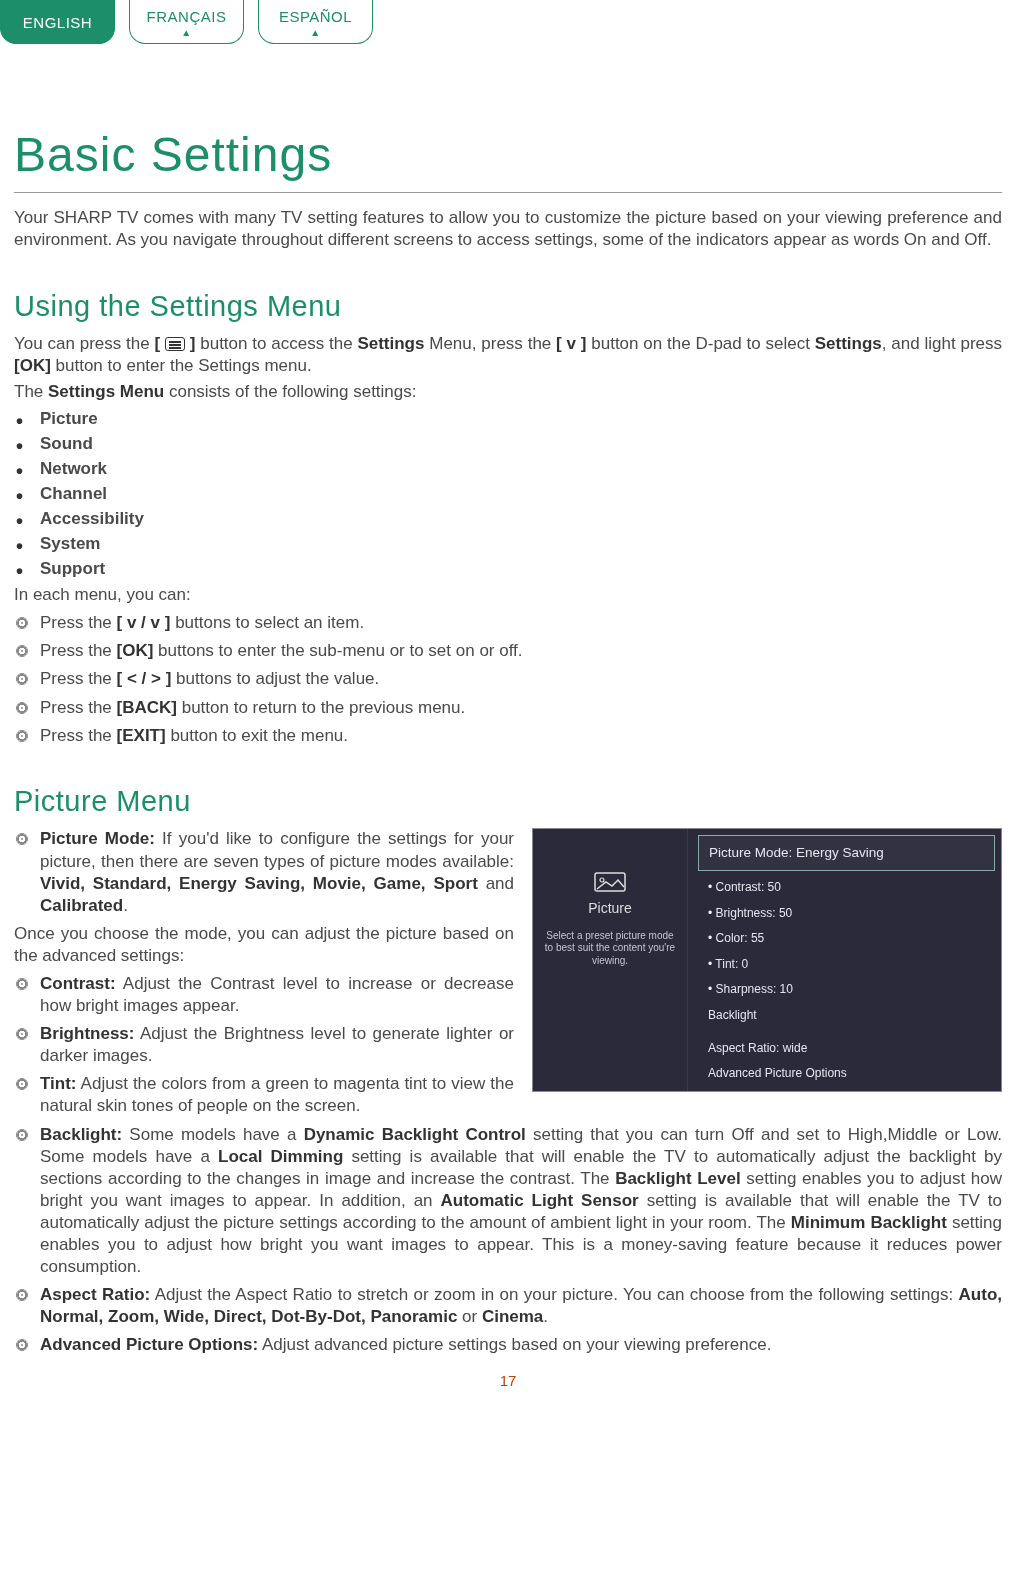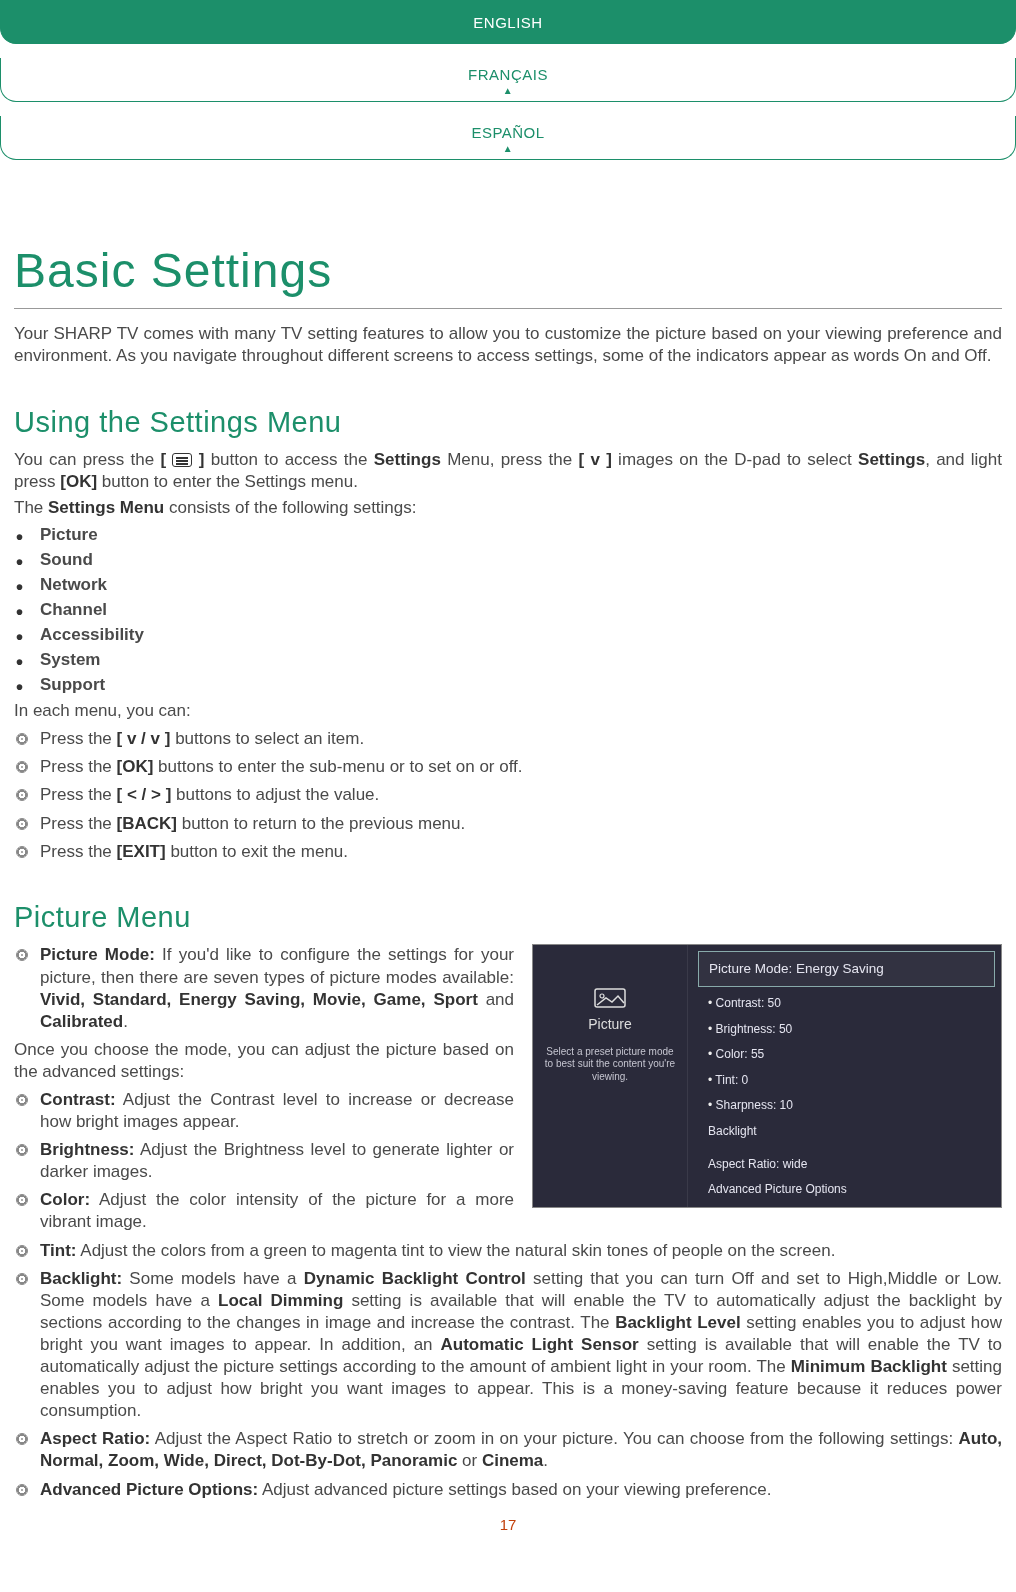--- a/index.html
+++ b/index.html
@@ -10,21 +10,20 @@
     width: 1016px;
     margin: 0 auto;
     padding: 0;
     font-size: 17px;
     line-height: 1.3;
   }
   .tabs {
     display: flex;
     gap: 14px;
     padding: 0 0 0 0;
-    flex-direction: column;
   }
   .tab {
     min-width: 115px;
     height: 44px;
     border: 1.5px solid #1c8f6a;
     border-radius: 0 0 16px 16px;
     border-top: none;
     display: flex;
     flex-direction: column;
     align-items: center;
@@ -219,21 +218,21 @@
 <div class="content">
 
   <h1 class="title">Basic Settings</h1>
   <hr class="rule">
 
   <p class="body">Your SHARP TV comes with many TV setting features to allow you to customize the picture based on your viewing preference and environment. As you navigate throughout different screens to access settings, some of the indicators appear as words On and Off.</p>
 
   <h2 class="section">Using the Settings Menu</h2>
 
   <p class="body">
-    <span>You can press the </span><b>[ </b><span class="remote-icon"></span><b> ]</b><span> button to access the </span><b>Settings</b><span> Menu, press the </span><b>[ v ]</b><span> images on the D-pad to select </span><b>Settings</b><span>, and light press </span><b>[OK]</b><span> button to enter the Settings menu.</span>
+    <span>You can press the </span><b>[ </b><span class="remote-icon"></span><b> ]</b><span> button to access the </span><b>Settings</b><span> Menu, press the </span><b>[ v ]</b><span> button on the D-pad to select </span><b>Settings</b><span>, and light press </span><b>[OK]</b><span> button to enter the Settings menu.</span>
   </p>
 
   <p class="body">
     <span>The </span><b>Settings Menu</b><span> consists of the following settings:</span>
   </p>
 
   <ul class="dot">
     <li>Picture</li>
     <li>Sound</li>
     <li>Network</li>
@@ -286,21 +285,20 @@
       <li>
         <b>Picture Mode:</b><span> If you'd like to configure the settings for your picture, then there are seven types of picture modes available: </span><b>Vivid, Standard, Energy Saving, Movie, Game, Sport</b><span> and </span><b>Calibrated</b><span>.</span>
       </li>
     </ul>
 
     <p class="body">Once you choose the mode, you can adjust the picture based on the advanced settings:</p>
 
     <ul class="ring">
       <li><b>Contrast:</b><span> Adjust the Contrast level to increase or decrease how bright images appear.</span></li>
       <li><b>Brightness:</b><span> Adjust the Brightness level to generate lighter or darker images.</span></li>
-      <li><b>Color:</b><span> Adjust the color intensity of the picture for a more vibrant image.</span></li>
       <li><b>Tint:</b><span> Adjust the colors from a green to magenta tint to view the natural skin tones of people on the screen.</span></li>
       <li>
         <b>Backlight:</b><span> Some models have a </span><b>Dynamic Backlight Control</b><span> setting that you can turn Off and set to High,Middle or Low. Some models have a </span><b>Local Dimming</b><span> setting is available that will enable the TV to automatically adjust the backlight by sections according to the changes in image and increase the contrast. The </span><b>Backlight Level</b><span> setting enables you to adjust how bright you want images to appear. In addition, an </span><b>Automatic Light Sensor</b><span> setting is available that will enable the TV to automatically adjust the picture settings according to the amount of ambient light in your room. The </span><b>Minimum Backlight</b><span> setting enables you to adjust how bright you want images to appear. This is a money-saving feature because it reduces power consumption.</span>
       </li>
       <li>
         <b>Aspect Ratio:</b><span> Adjust the Aspect Ratio to stretch or zoom in on your picture. You can choose from the following settings: </span><b>Auto, Normal, Zoom, Wide, Direct, Dot-By-Dot, Panoramic</b><span> or </span><b>Cinema</b><span>.</span>
       </li>
       <li><b>Advanced Picture Options:</b><span> Adjust advanced picture settings based on your viewing preference.</span></li>
     </ul>
   </div>

